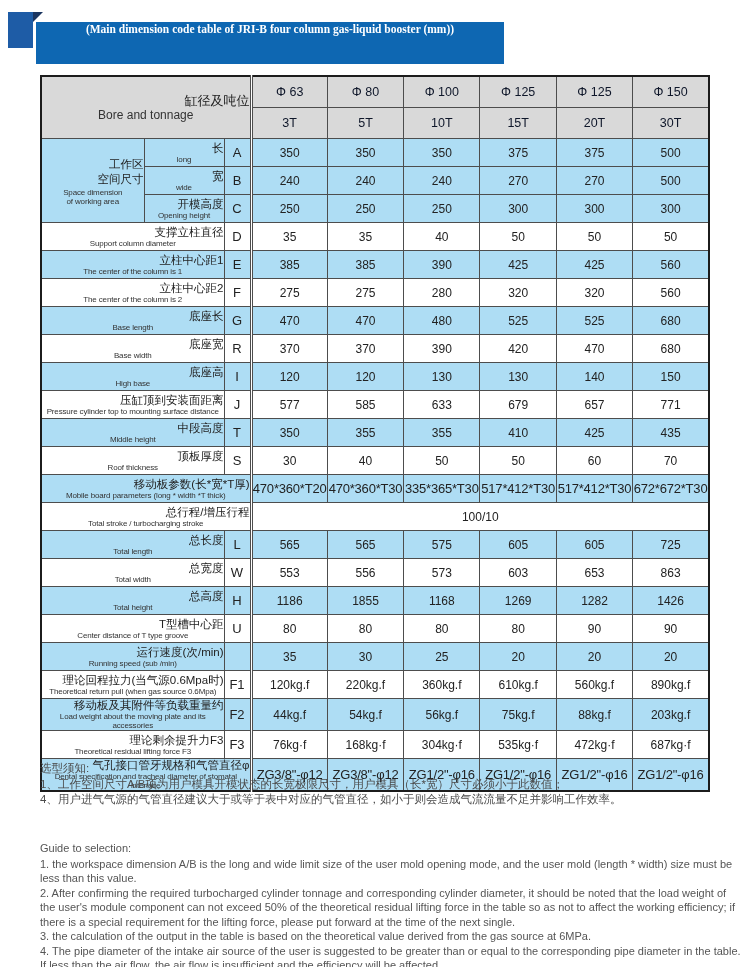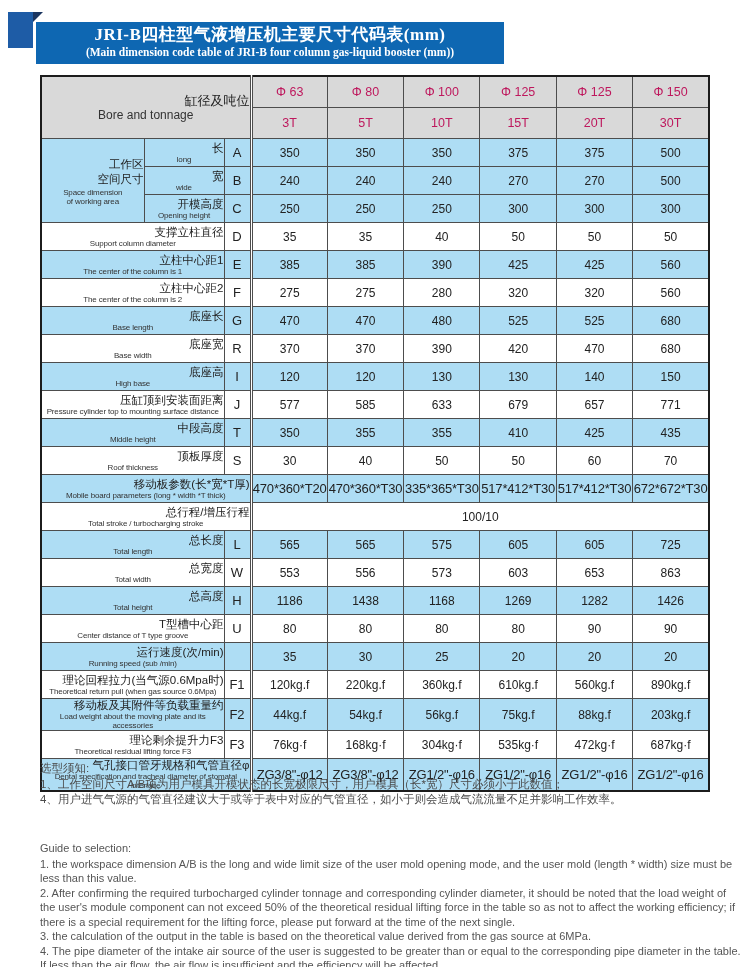--- a/index.html
+++ b/index.html
@@ -22,21 +22,21 @@
   
   table.spec { position:absolute; left:40px; top:75px; width:670px;
     border-collapse:collapse; table-layout:fixed; border:2px solid #1c1c1c; }
   .spec th, .spec td { border:1px solid var(--border); padding:0; text-align:center;
     vertical-align:middle; overflow:hidden; font-weight:normal; }
   .spec thead th { height:30px; }
   .spec tbody td { height:27px; }
   tr.blue td { background:var(--row_blue); }
   tr.white td { background:#ffffff; }
   .gray { background:var(--header_gray); }
-  .dia, .ton { font-size:12.5px; color:#be185d; }
+  .dia, .ton { font-size:12.5px; color:#0f172a; }
   .corner .zh { font-size:13px; line-height:15px; }
   .corner .en { font-size:12px; line-height:14px; letter-spacing:0; }
   .zh { font-size:11.5px; line-height:13px; color:#222;text-align:right; }
   .en { font-size:8px; line-height:9px; color:#333; letter-spacing:-0.15px; }
   .code { font-size:13px; color:#222; }
   .val { font-size:12px; color:#222; }
   .val.small { font-size:13px; letter-spacing:-0.2px; }
   .group .zh { margin:2px 0; }
   .dstart { border-left:3px double var(--border) !important; }
   
@@ -44,21 +44,20 @@
   .notes-zh { top:761px; font-size:11.5px; line-height:15px; }
   .notes-en { top:841px; font-size:11px; line-height:14.5px; color:#555; }
   .note-heading { margin-bottom:1px; }
 </style>
 </head>
 <body>
 
 <div class="deco-square"></div>
 <div class="deco-notch"></div>
 <div class="banner">
-  <div class="banner-t1">JRI-B四柱型气液增压机主要尺寸代码表(mm)</div>
   <div class="banner-t2">(Main dimension code table of JRI-B four column gas-liquid booster (mm))</div>
 </div>
 
 <table class="spec">
     <colgroup>
       <col style="width: 103px;">
       <col style="width: 80px;">
       <col style="width: 27px;">
       <col>
       <col>
@@ -297,21 +296,21 @@
         <td class="val">653</td>
         <td class="val">863</td>
       </tr>
       <tr class="blue">
         <td class="label" colspan="2">
           <div class="zh">总高度</div>
           <div class="en">Total height</div>
         </td>
         <td class="code">H</td>
         <td class="val dstart">1186</td>
-        <td class="val">1438</td>
+        <td class="val">1855</td>
         <td class="val">1168</td>
         <td class="val">1269</td>
         <td class="val">1282</td>
         <td class="val">1426</td>
       </tr>
       <tr class="white">
         <td class="label" colspan="2">
           <div class="zh">T型槽中心距</div>
           <div class="en">Center distance of T type groove</div>
         </td>

